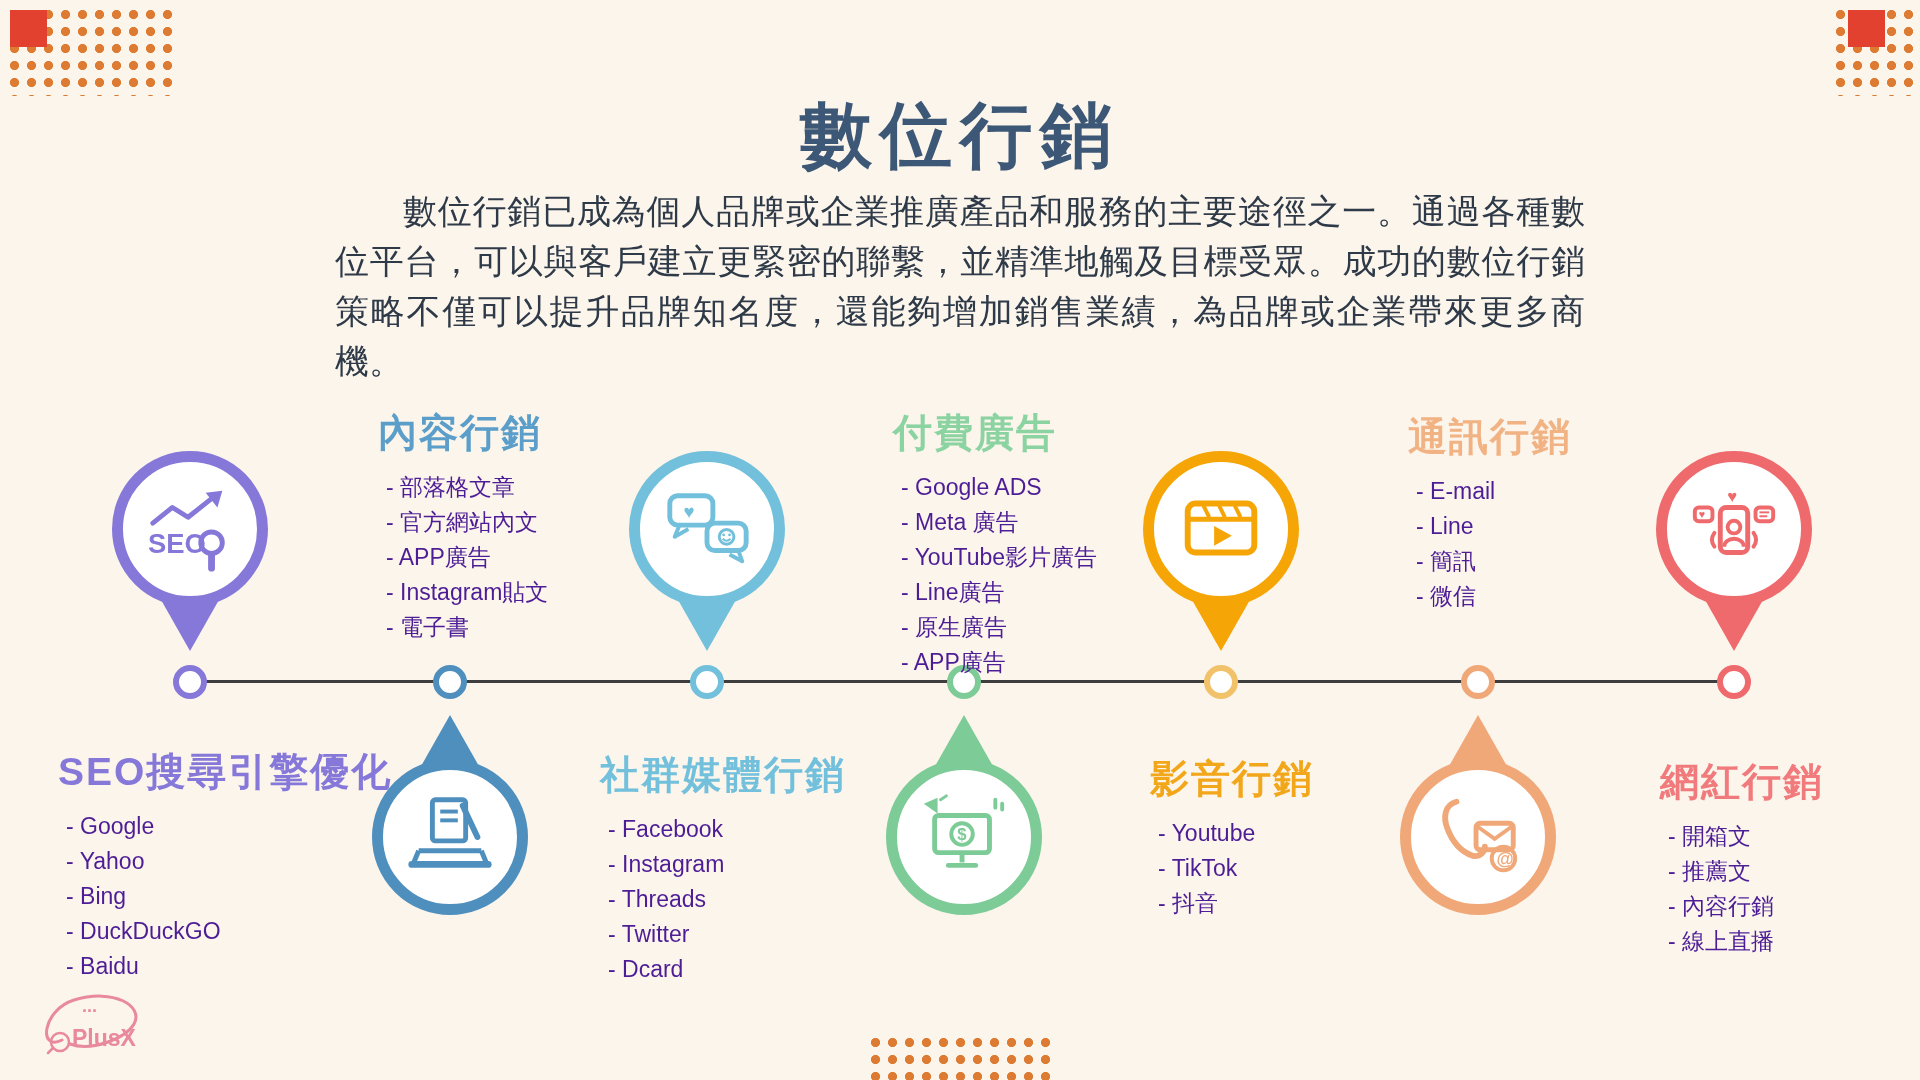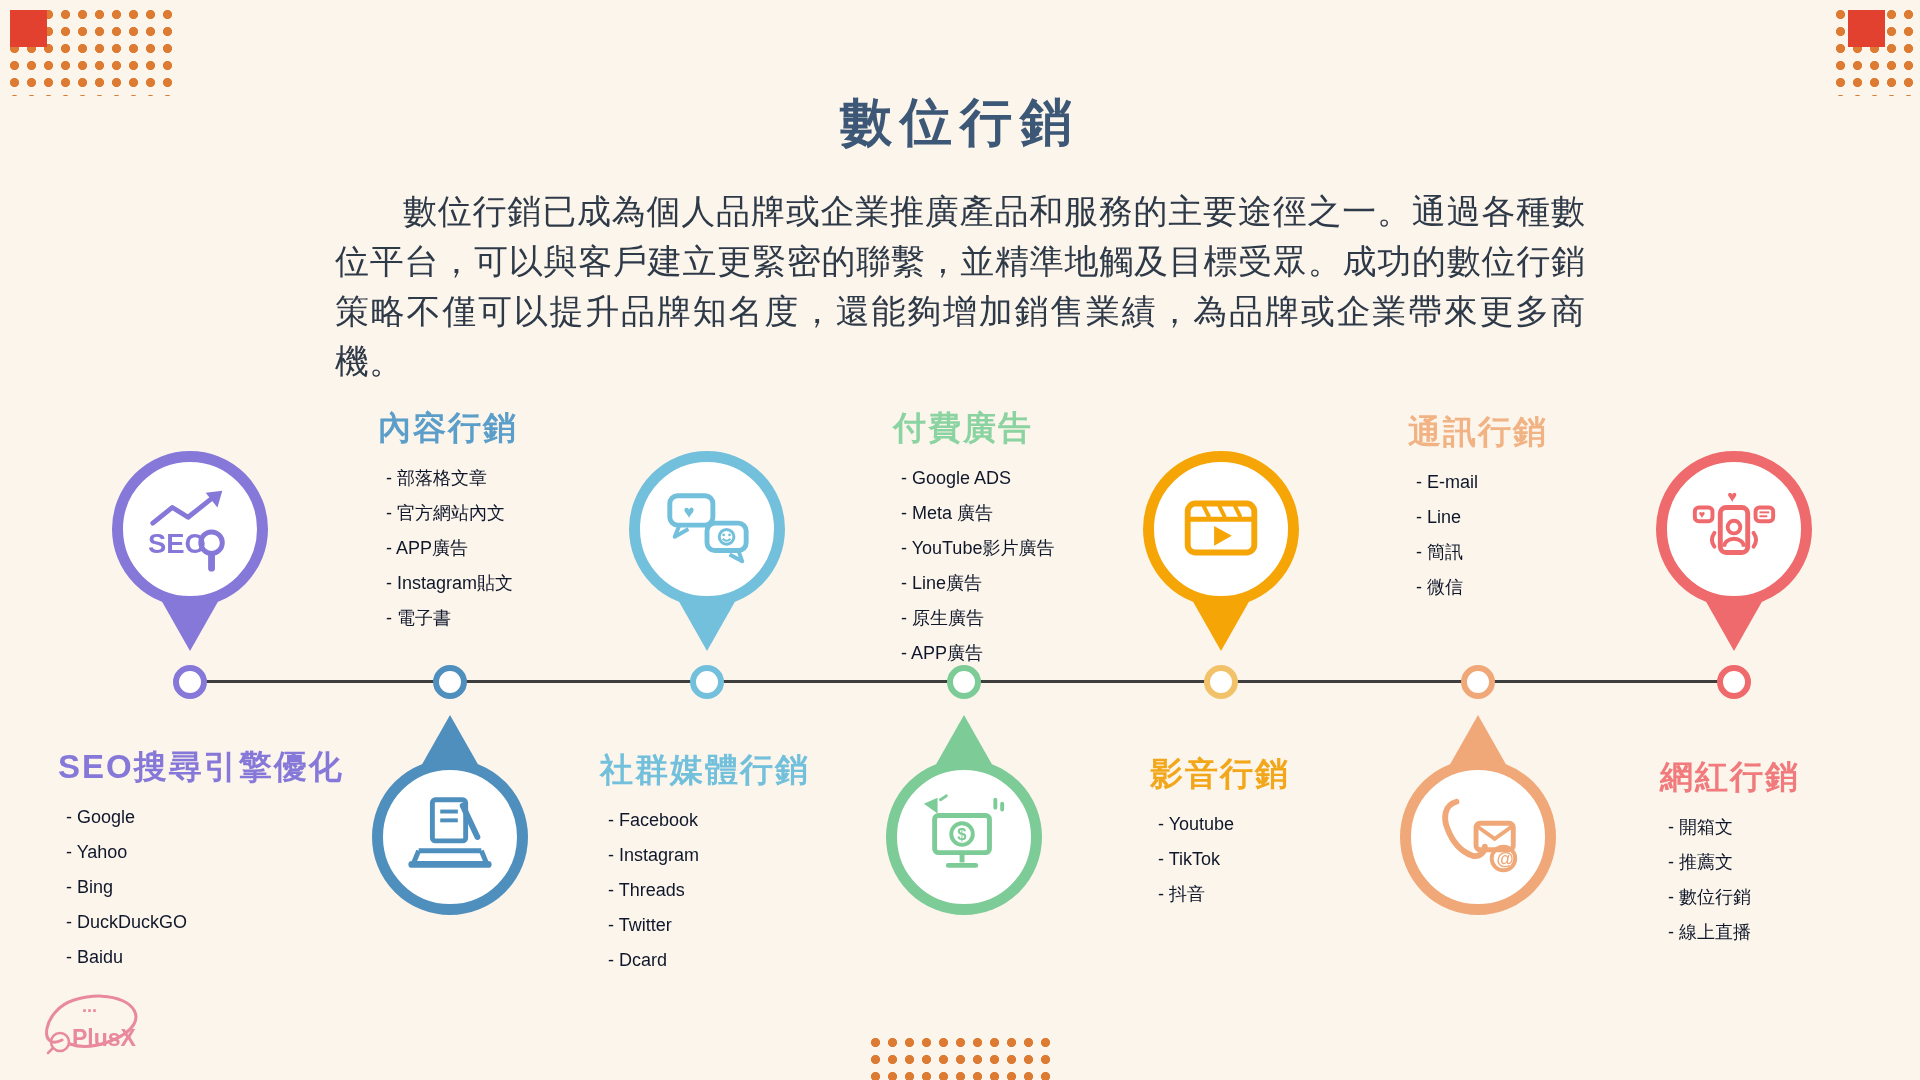--- a/index.html
+++ b/index.html
@@ -15,21 +15,21 @@
     position:absolute;
     background-image:radial-gradient(circle, #DE7B33 4.2px, transparent 5px);
     background-size:17px 17px;
   }
   .corner-square { position:absolute; width:37px; height:37px; background:#E2412F; }
 
   
   .page-title {
     position:absolute; left:0; width:100%; top:88px; text-align:center;
     font-family:"Liberation Serif", serif; font-weight:bold;
-    font-size:52px; letter-spacing:8px; color:#3D5876;
+    font-size:72px; letter-spacing:8px; color:#3D5876;
   }
   .intro {
     position:absolute; left:335px; top:186px; width:1250px;
     font-size:34px; line-height:50px; color:#2E3A48;
     text-align:justify; text-indent:2em;
   }
 
   
   .timeline-line { position:absolute; left:190px; top:680px; width:1544px; height:3px; background:#3E3E3E; }
   .tl-node {
@@ -44,22 +44,22 @@
     border:11px solid var(--c); display:flex; align-items:center; justify-content:center;
     position:relative; z-index:2; flex:none;
   }
   .pin-tail { width:0; height:0; border-left:34px solid transparent; border-right:34px solid transparent; position:relative; z-index:1; }
   .pin.above .pin-tail { border-top:60px solid var(--c); margin-top:-16px; }
   .pin.below .pin-tail { border-bottom:60px solid var(--c); margin-bottom:-16px; }
   .pin-icon { width:94px; height:94px; color:var(--c); }
 
   
   .cat { position:absolute; }
-  .cat-title { font-size:33px; font-weight:bold; color:var(--c); letter-spacing:2px; margin-bottom:10px; }
-  .cat-list { font-size:18px; line-height:35px; color:#0f172a; padding-left:8px; }
+  .cat-title { font-size:39px; font-weight:bold; color:var(--c); letter-spacing:2px; margin-bottom:10px; }
+  .cat-list { font-size:23px; line-height:35px; color:#4c1d95; padding-left:8px; }
   .cat-list .list-item { white-space:nowrap; }
 
   .logo { position:absolute; left:26px; top:980px; }
 </style>
 </head>
 <body>
 
 <div class="canvas">
 
   <div class="dots" style="left:6px;top:6px;width:166px;height:90px"></div>
@@ -243,21 +243,21 @@
         <path d="M68,52 q5,7 0,14" fill="none" stroke="currentColor" stroke-width="4" stroke-linecap="round"></path>
       </svg>
     </div>
     <div class="pin-tail"></div>
   </div>
   <div class="cat" style="left:1660px;top:755px;--c:#F07A7C">
     <h3 class="cat-title">網紅行銷</h3>
     <div class="cat-list">
         <div class="list-item">- 開箱文</div>
         <div class="list-item">- 推薦文</div>
-        <div class="list-item">- 數位行銷</div>
+        <div class="list-item">- 內容行銷</div>
         <div class="list-item">- 線上直播</div>
       </div>
   </div>
 
   <svg class="logo" width="140" height="90" viewBox="0 0 140 90">
     <path d="M36,60 C12,72 16,30 48,20 C88,8 118,26 108,44 C100,58 66,72 44,64" fill="none" stroke="#E8899E" stroke-width="3" stroke-linecap="round"></path>
     <circle cx="34" cy="62" r="9" fill="none" stroke="#E8899E" stroke-width="2.5"></circle>
     <line x1="27" y1="68" x2="22" y2="73" stroke="#E8899E" stroke-width="2.5" stroke-linecap="round"></line>
     <text x="56" y="32" fill="#E8899E" font-size="18" font-weight="bold">...</text>
     <text x="46" y="66" fill="#E8899E" font-size="23" font-weight="bold">PlusX</text>

